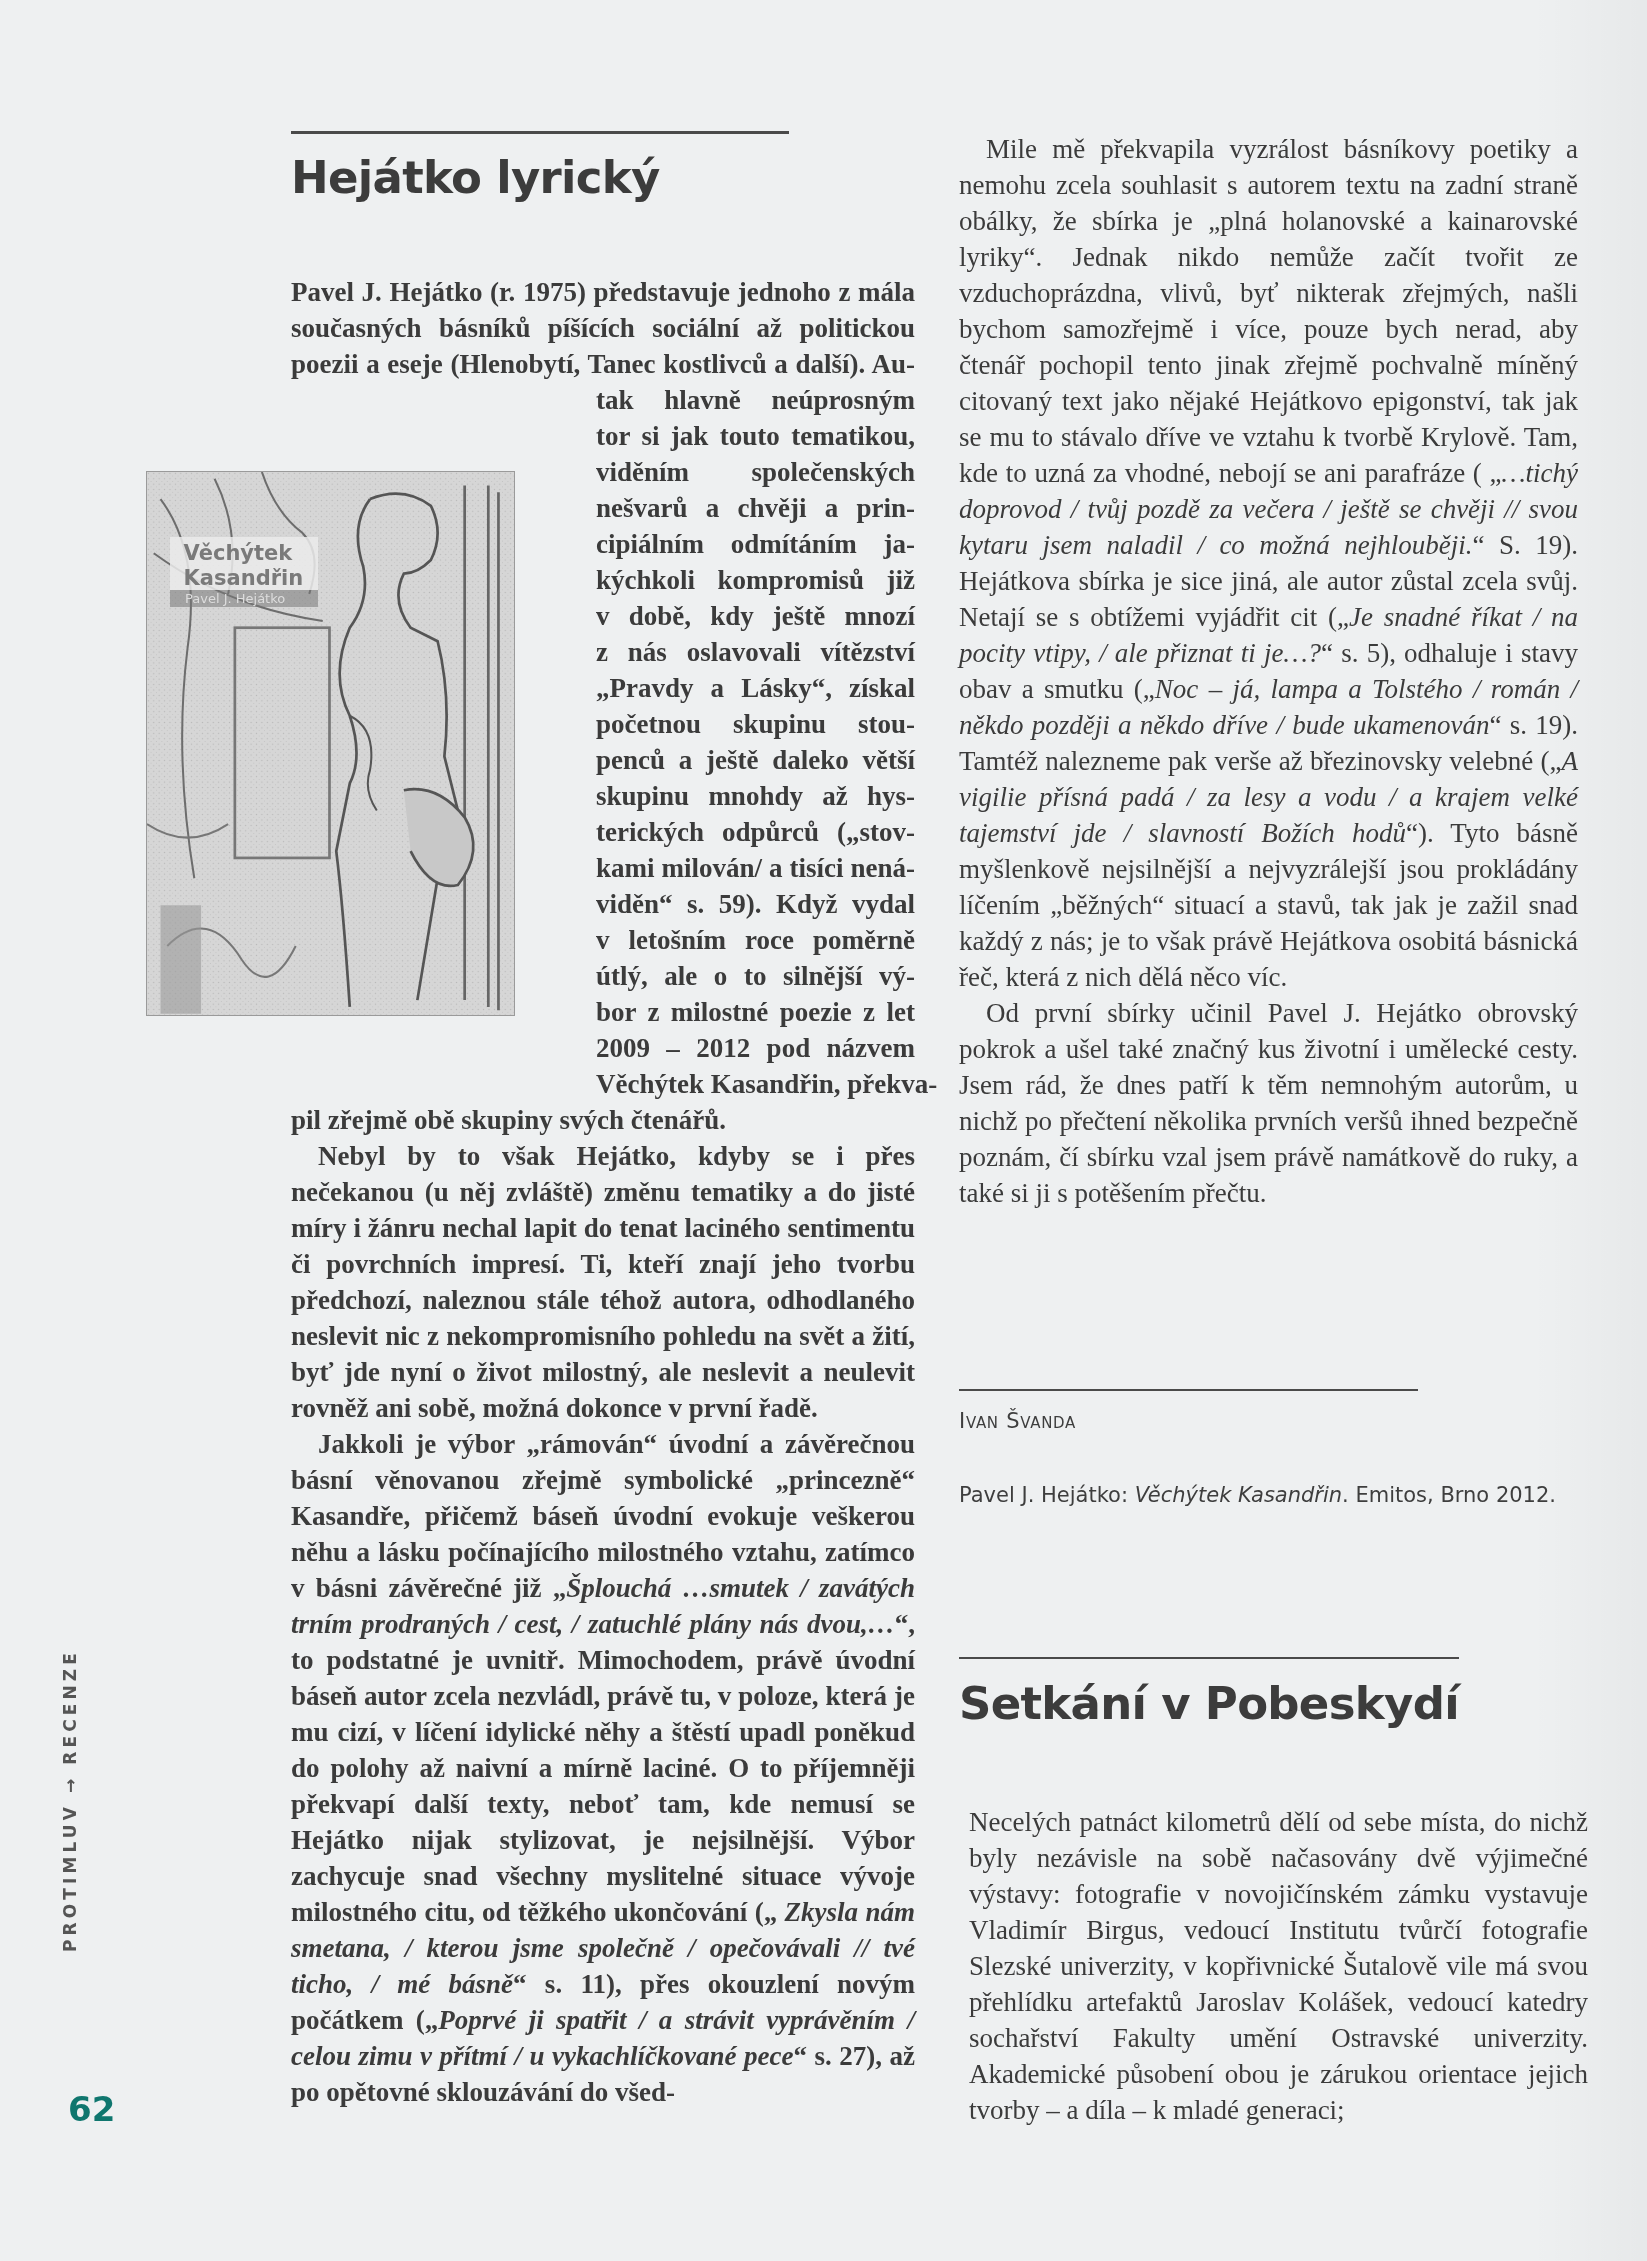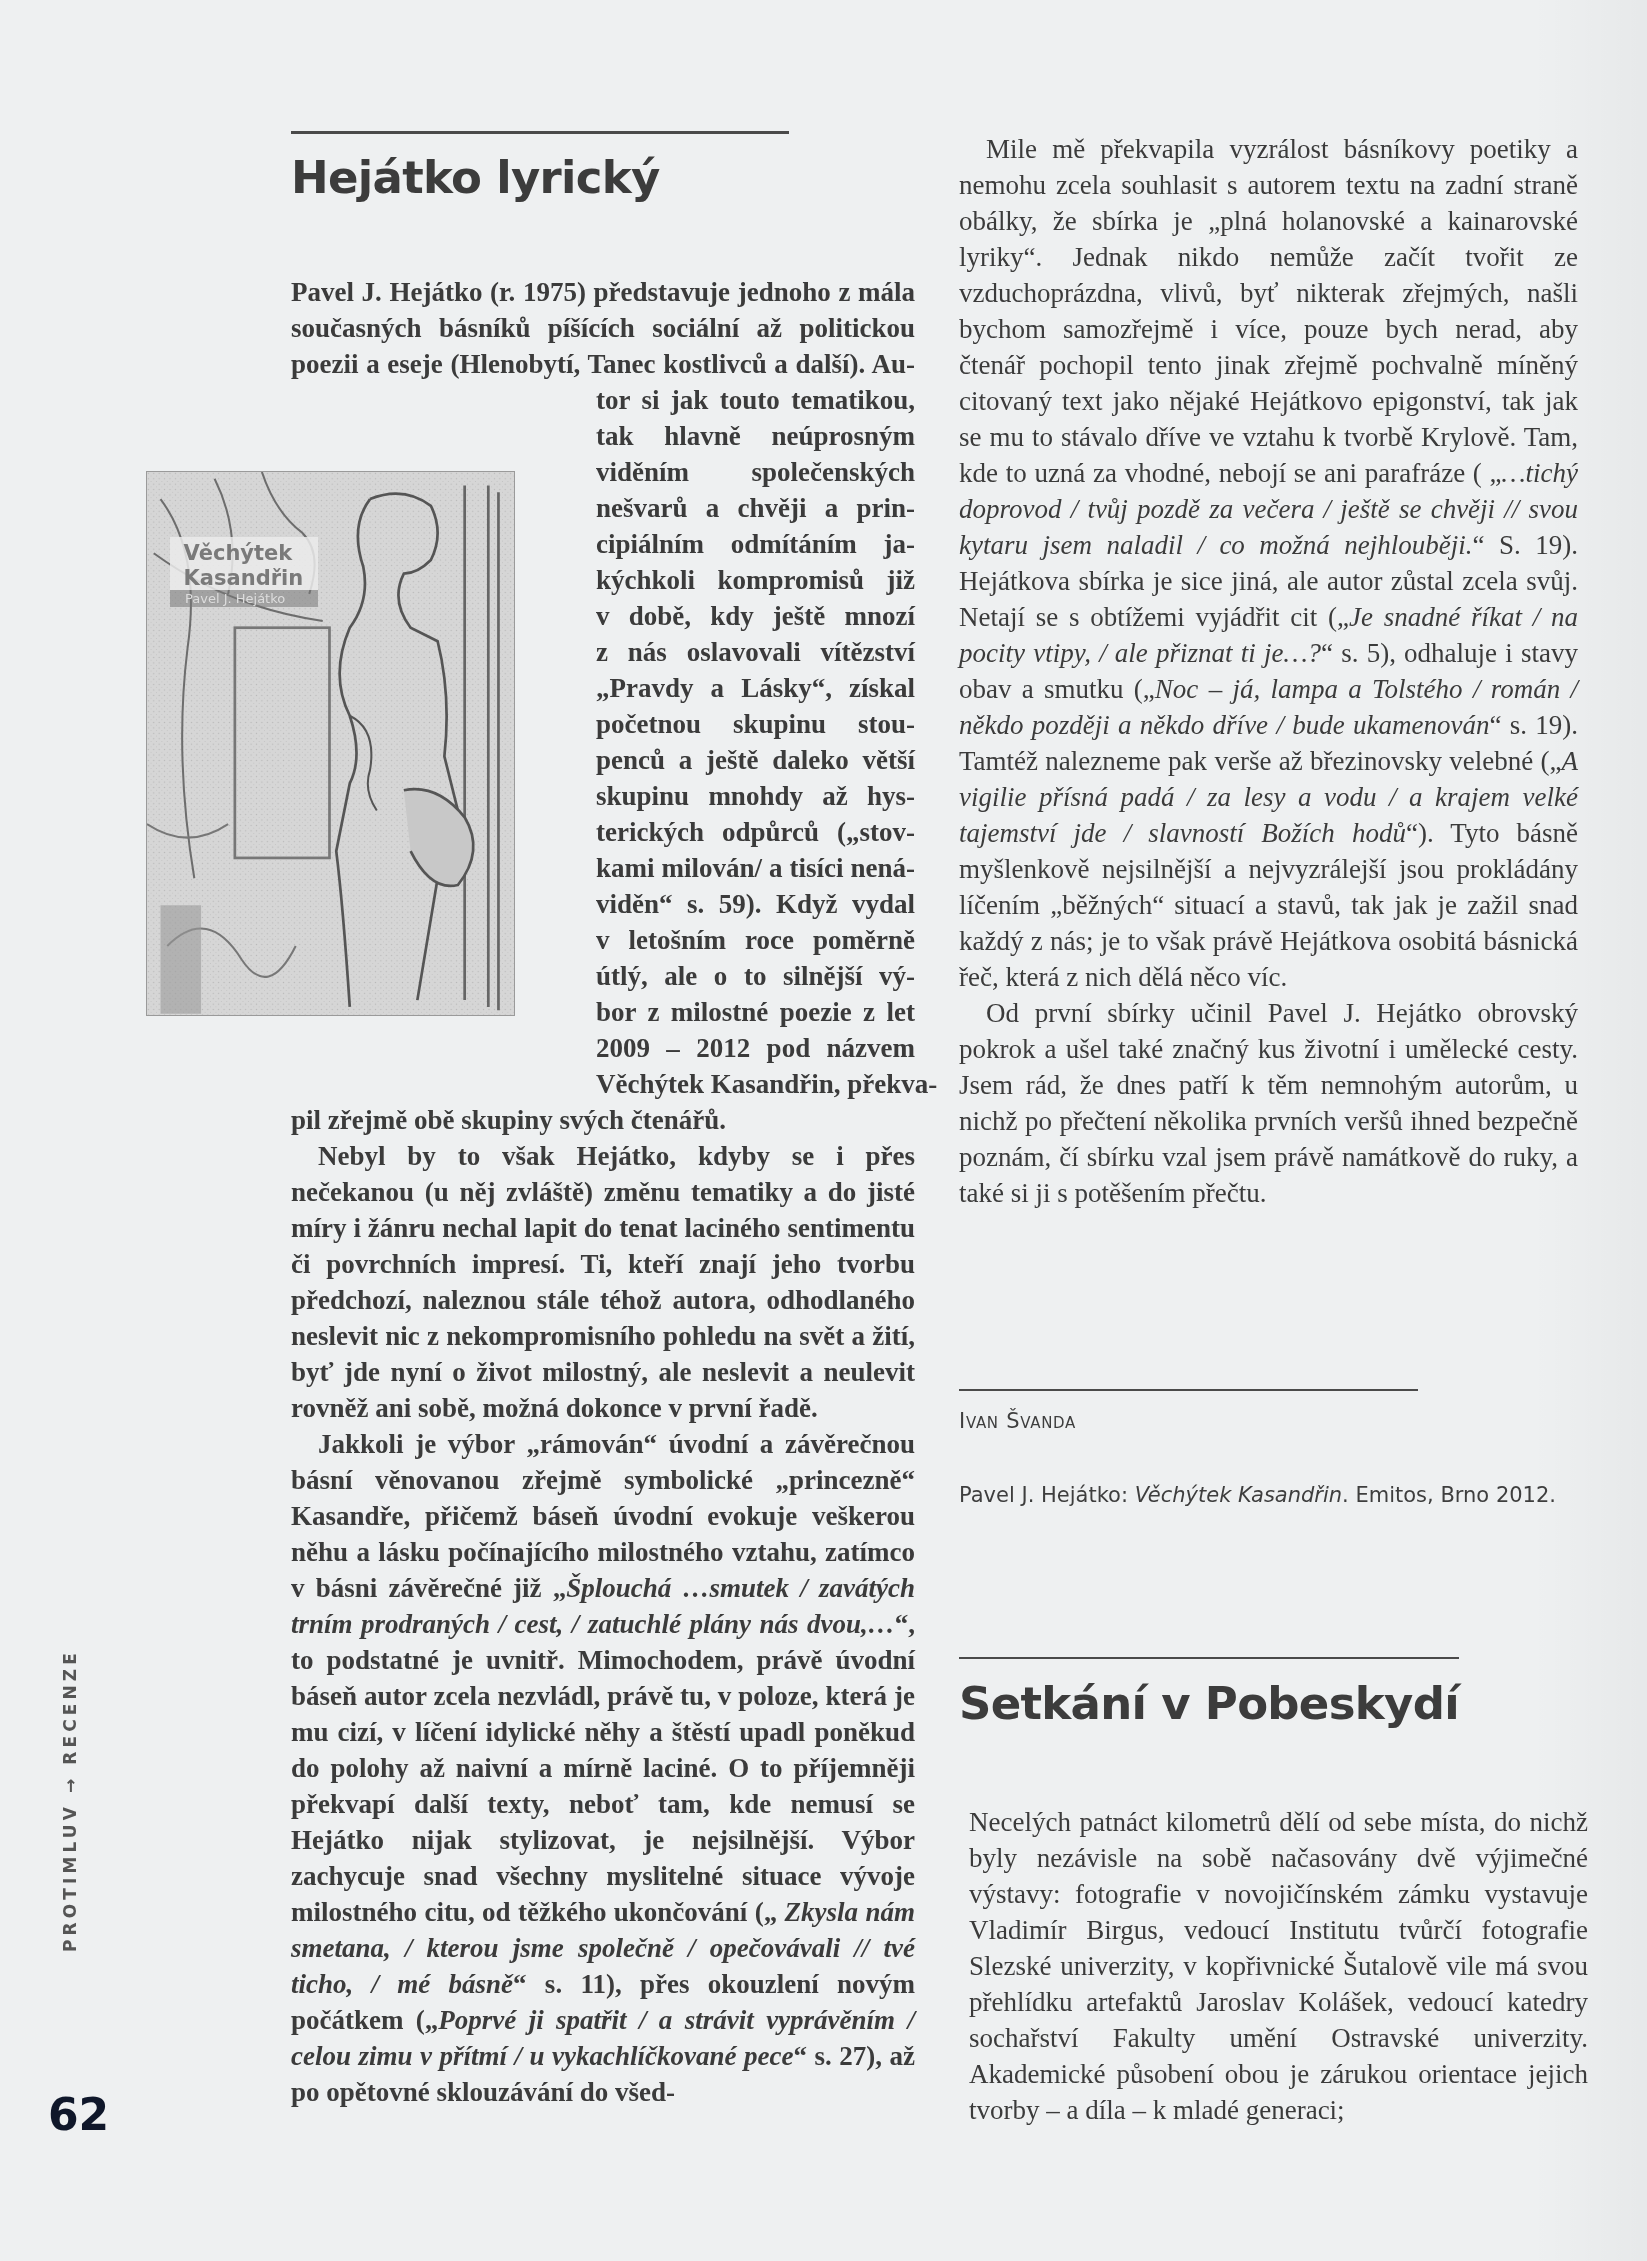--- a/index.html
+++ b/index.html
@@ -61,23 +61,23 @@
       position: absolute; left: 959px; top: 1477px; width: 612px;
       font-family: "DejaVu Sans", "Liberation Sans", sans-serif; font-size: 21px; line-height: 37px; color: #3e3e3e;
     }
     .side-label {
       position: absolute; left: 60px; top: 1952px;
       transform: rotate(-90deg); transform-origin: left top;
       font-family: "DejaVu Sans", "Liberation Sans", sans-serif; font-weight: bold;
       font-size: 17px; letter-spacing: 4.1px; color: #555; white-space: nowrap;
     }
     .page-number {
-      position: absolute; left: 48px; top: 2089px;
+      position: absolute; left: 68px; top: 2089px;
       font-family: "DejaVu Sans", "Liberation Sans", sans-serif; font-weight: bold;
-      font-size: 44px; color: #0f172a;
+      font-size: 34px; color: #0f766e;
     }
   </style>
 </head>
 <body>
 
 <div class="page-shade"></div>
 
 <div class="rule" style="left:291px; top:131px; width:498px;"></div>
 <h1 class="heading" style="left:291px; top:155px;">Hejátko lyrický</h1>
 
@@ -106,22 +106,22 @@
   </svg>
   <div class="cover-title-box">Věchýtek
 Kasandřin</div>
   <div class="cover-author-bar">Pavel J. Hejátko</div>
 </div>
 
 <div class="col" style="left:291px; top:274px; width:624px;font-weight:bold;">
   <span class="line">Pavel J. Hejátko (r. 1975) představuje jednoho z mála</span>
   <span class="line">současných básníků píšících sociální až politickou</span>
   <span class="line">poezii a eseje (Hlenobytí, Tanec kostlivců a další). Au-</span>
+  <span class="line wrap">tak hlavně neúprosným</span>
   <span class="line wrap">tor si jak touto tematikou,</span>
-  <span class="line wrap">tak hlavně neúprosným</span>
   <span class="line wrap">viděním společenských</span>
   <span class="line wrap">nešvarů a chvěji a prin-</span>
   <span class="line wrap">cipiálním odmítáním ja-</span>
   <span class="line wrap">kýchkoli kompromisů již</span>
   <span class="line wrap">v době, kdy ještě mnozí</span>
   <span class="line wrap">z nás oslavovali vítězství</span>
   <span class="line wrap">„Pravdy a Lásky“, získal</span>
   <span class="line wrap">početnou skupinu stou-</span>
   <span class="line wrap">penců a ještě daleko větší</span>
   <span class="line wrap">skupinu mnohdy až hys-</span>

